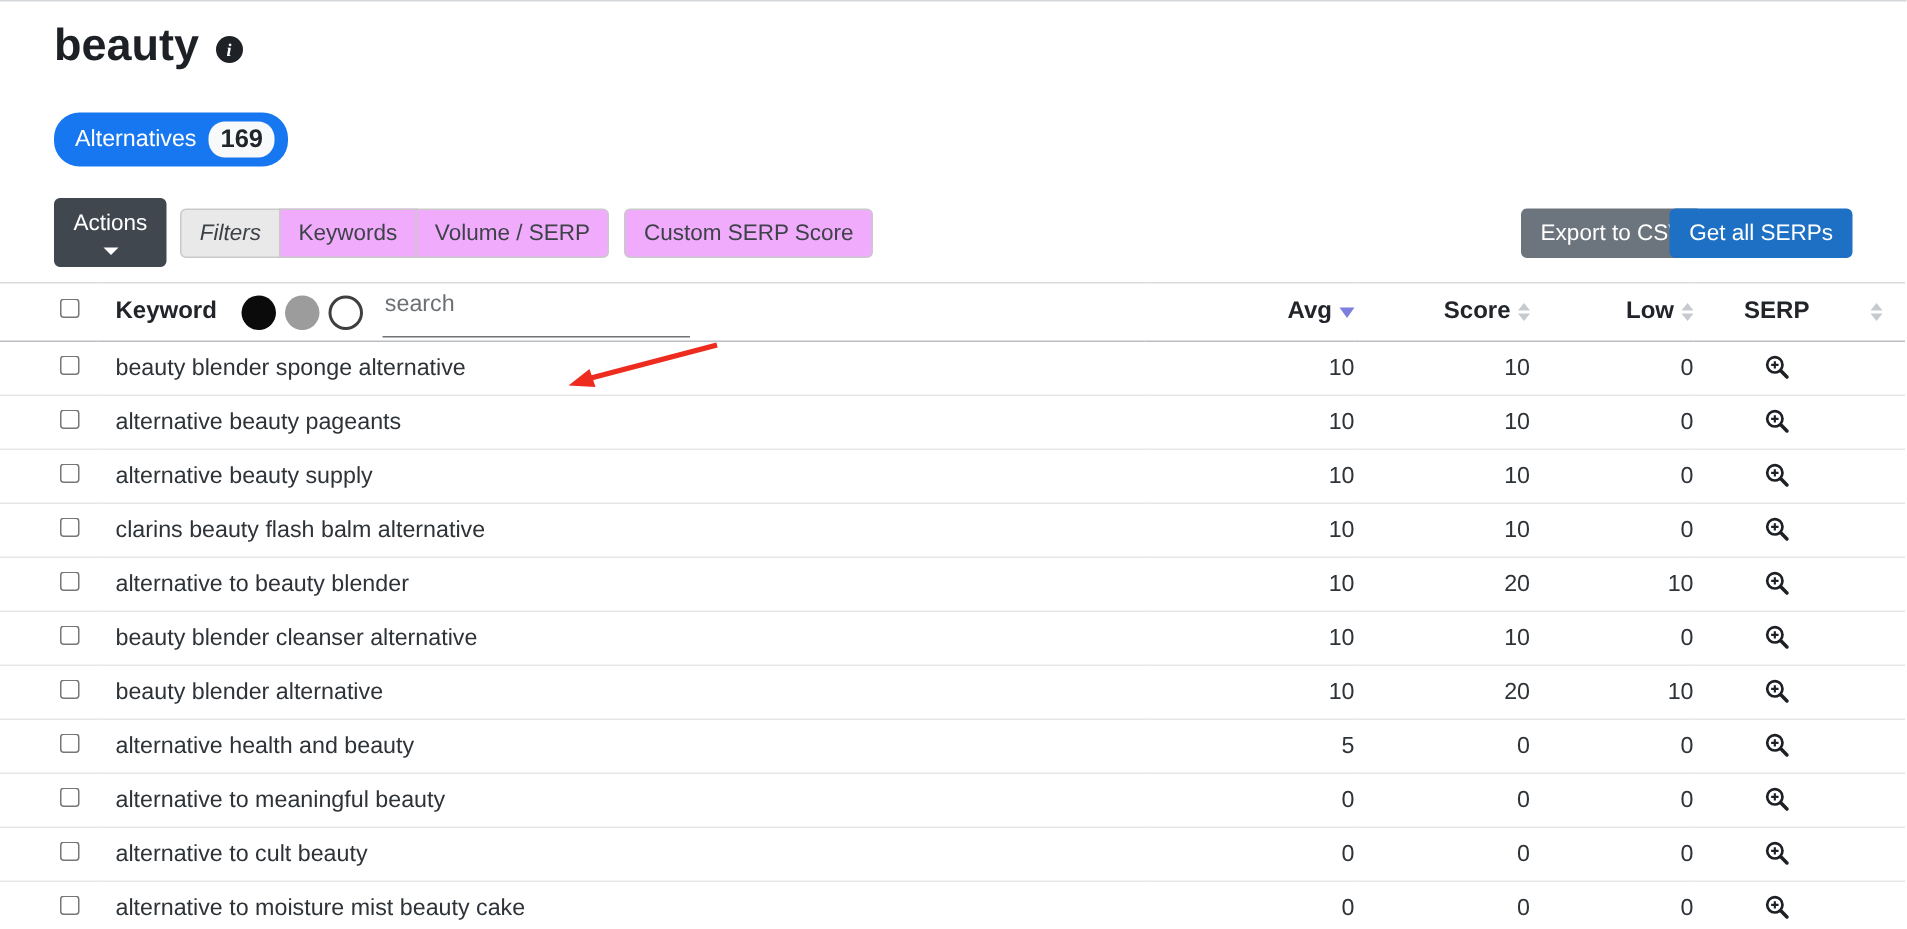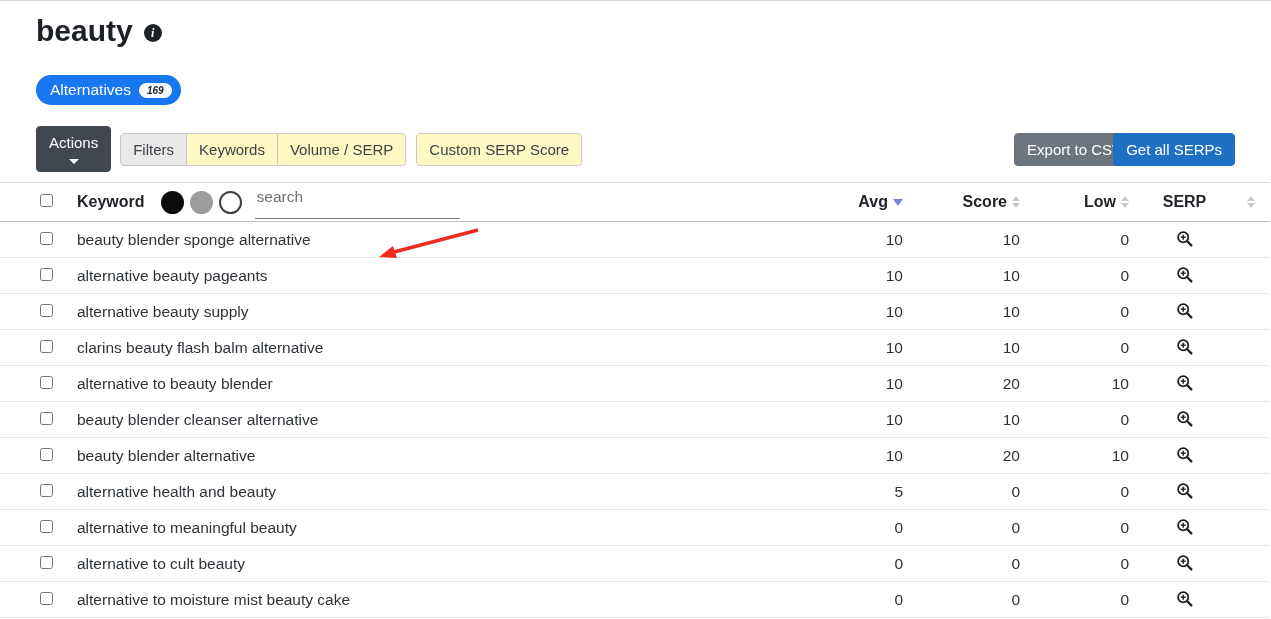--- a/index.html
+++ b/index.html
@@ -8,32 +8,32 @@
     font-family:"Liberation Sans","DejaVu Sans",sans-serif;
     color:#2e3338;position:relative;border-top:1px solid #d5d8db;box-sizing:border-box;
   }
   
   .page-title{margin:13px 0 0 36px;font-size:30px;font-weight:600;color:#1d2126;display:flex;align-items:center;gap:11px;}
   .info-dot{width:18px;height:18px;border-radius:50%;background:#1e2227;color:#fff;display:inline-flex;
     align-items:center;justify-content:center;font-size:12px;font-weight:700;font-family:"Liberation Serif",serif;
     font-style:italic;margin-top:4px;cursor:pointer;}
   .pill{margin:27px 0 0 36px;display:inline-flex;align-items:center;gap:8px;background:#1677f1;color:#fff;
     border:none;border-radius:17px;padding:6px 9px 6px 14px;font-size:15.5px;cursor:pointer;justify-content:space-between;}
-  .pill .badge{background:#f8f9fa;color:#212529;border-radius:11px;padding:2px 8px;font-size:10px;font-weight:700;font-style:italic;}
+  .pill .badge{background:#f8f9fa;color:#212529;border-radius:11px;padding:2px 8px;font-size:17px;font-weight:700;}
   
   .toolbar{margin:21px 36px 0 36px;display:flex;align-items:center;}
   .btn{font-size:15px;border-radius:4px;padding:7px 12px;cursor:pointer;border:1px solid transparent;
-    font-family:inherit;background:#fef9c3;color:#3d4248;white-space:nowrap;}
+    font-family:inherit;background:#f0abfc;color:#3d4248;white-space:nowrap;}
   .btn-dark{background:#40474e;color:#fff;border-color:#40474e;display:inline-flex;align-items:center;gap:8px;flex-direction:column;}
   .caret{width:0;height:0;border-left:5px solid transparent;border-right:5px solid transparent;border-top:5px solid #ffffff;display:inline-block;}
   .btn-group{display:inline-flex;margin-left:9px;}
   .btn-group .btn{border:1px solid #c9c9c9;border-radius:0;margin-left:-1px;}
   .btn-group .btn:first-child{border-radius:4px 0 0 4px;margin-left:0;}
   .btn-group .btn:last-child{border-radius:0 4px 4px 0;}
-  .btn-group .btn.active{background:#e9e9e9;}
+  .btn-group .btn.active{background:#e9e9e9;font-style:italic;}
   .btn-outline{border:1px solid #c9c9c9;margin-left:10px;}
   .toolbar .spacer{flex:1;}
   .btn-blue{background:#1d70c4;border-color:#1d70c4;color:#fff;}
   .btn-gray{background:#6c757d;border-color:#6c757d;color:#fff;margin-left:9px;margin-right:-22px;}
   
   table{border-collapse:collapse;width:1270px;margin-top:10px;table-layout:fixed;}
   col.c1{width:65px;} col.c2{width:auto;} col.c3{width:140px;} col.c4{width:117px;} col.c5{width:109px;} col.c6{width:141px;}
   thead th{height:38px;border-top:1px solid #d9dcdf;border-bottom:1px solid #b9bdc1;font-size:16px;
     font-weight:700;color:#212529;text-align:left;padding:0;vertical-align:middle;}
   tbody td{height:35px;border-bottom:1px solid #e4e6e8;font-size:15.5px;padding:0;vertical-align:middle;}

